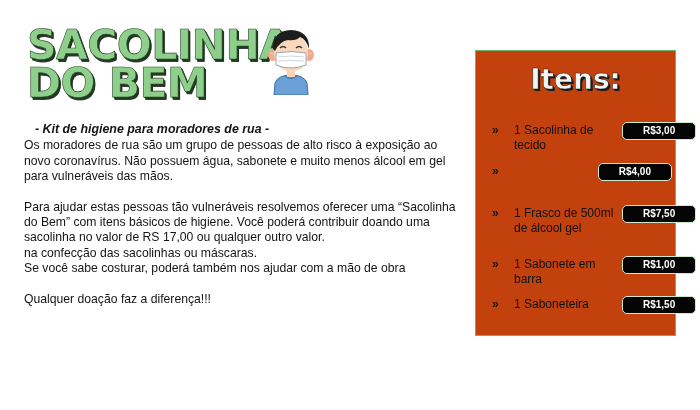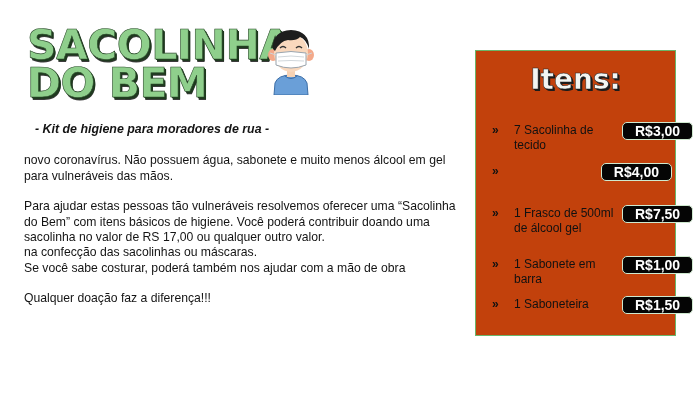--- a/index.html
+++ b/index.html
@@ -22,21 +22,21 @@
     .avatar {
       position: absolute; left: 266px; top: 25px; width: 50px; height: 70px;
     }
 
     .content {
       position: absolute; left: 24px; top: 122px; width: 420px;
       font-size: 12.2px; line-height: 15.4px; color: #141414;
     }
     .subtitle {
       font-style: italic; font-weight: bold; font-size: 12.4px;
-      margin-left: 11px; margin-bottom: 16px;
+      margin-left: 11px; margin-bottom: 1px;
     }
     .para { margin-bottom: 15px; }
     .para span { display: block; white-space: nowrap; }
 
     .panel {
       position: absolute; left: 475px; top: 50px; width: 201px; height: 286px;
       background: #c2410c;
       border: 1px solid #6ab569;
     }
     .panel-title {
@@ -51,22 +51,22 @@
       display: flex; align-items: flex-start;
       font-size: 12px; line-height: 15px; color: #111;
     }
     .item .bullet {
       width: 22px; font-weight: bold; font-size: 12px; color: #111; flex: none;
     }
     .item .label { width: 108px; flex: none; }
     .item .price {
       margin-left: auto; margin-top: -1px;
       background: #050505; color: #fff;
-      font-size: 14px; font-weight: bold;
-      padding: 3px 12px; border-radius: 5px;
+      font-size: 10px; font-weight: bold;
+      padding: 3px 20px; border-radius: 5px;
       border: 1px solid #cfe9cf;
       line-height: 10px; white-space: nowrap;
     }
   </style>
 </head>
 <body>
 
 <div class="title">
   <span class="line">SACOLINHA</span>
   <span class="line">DO BEM</span>
@@ -94,41 +94,42 @@
     <path d="M12 32 Q25 30 38 32" fill="none" stroke="#c4cbd1" stroke-width="0.8"></path>
     <path d="M12 36 Q25 35 38 36" fill="none" stroke="#c4cbd1" stroke-width="0.8"></path>
     <line x1="10" y1="30" x2="4" y2="28" stroke="#cfd5da" stroke-width="1"></line>
     <line x1="40" y1="30" x2="46" y2="28" stroke="#cfd5da" stroke-width="1"></line>
   </svg>
 </div>
 
 <div class="content">
   <div class="subtitle">- Kit de higiene para moradores de rua -</div>
   <div class="para">
+    <span>Os moradores de rua são um grupo de pessoas de alto risco à exposição ao</span>
     <span>novo coronavírus. Não possuem água, sabonete e muito menos álcool em gel</span>
     <span>para vulneráveis das mãos.</span>
   </div>
   <div class="para">
     <span>Para ajudar estas pessoas tão vulneráveis resolvemos oferecer uma “Sacolinha</span>
     <span>do Bem” com itens básicos de higiene. Você poderá contribuir doando uma</span>
     <span>sacolinha no valor de RS 17,00 ou qualquer outro valor.</span>
     <span>na confecção das sacolinhas ou máscaras.</span>
     <span>Se você sabe costurar, poderá também nos ajudar com  a mão de obra</span>
   </div>
   <div class="para">
     <span>Qualquer doação faz a diferença!!!</span>
   </div>
 </div>
 
 <div class="panel">
   <div class="panel-title">Itens:</div>
 
   <div class="item" style="top:72px;">
     <span class="bullet">»</span>
-    <span class="label">7 Sacolinha de tecido</span>
+    <span class="label">1 Sacolinha de tecido</span>
     <span class="price">R$3,00</span>
   </div>
 
   <div class="item" style="top:113px;">
     <span class="bullet">»</span>
     <span class="price">R$4,00</span>
   </div>
 
   <div class="item" style="top:155px;">
     <span class="bullet">»</span>

